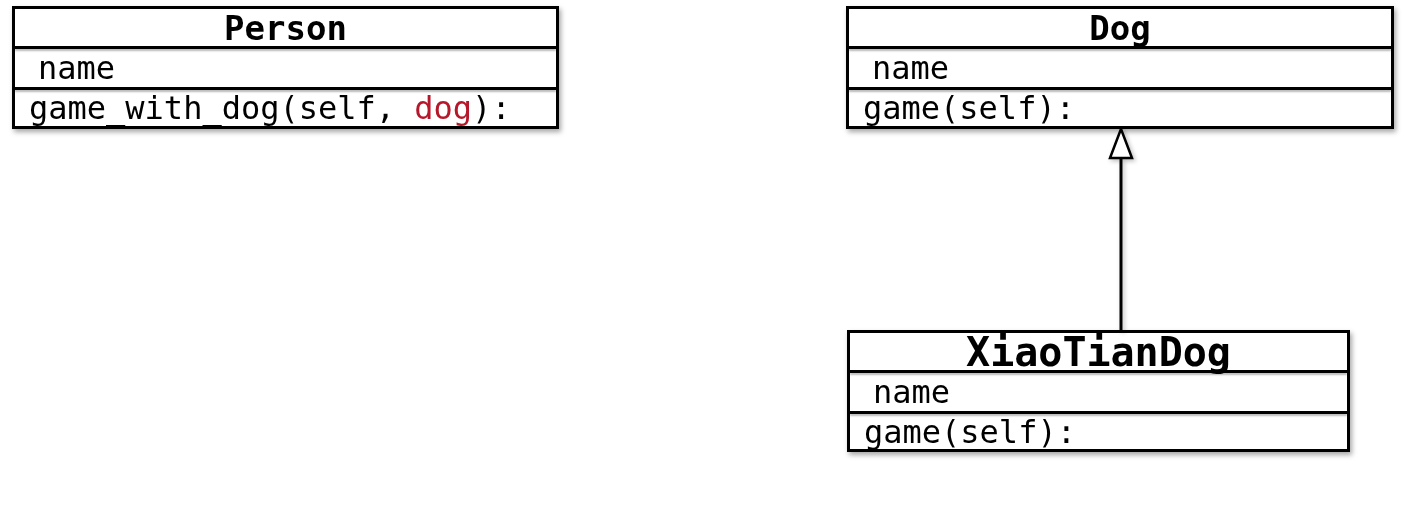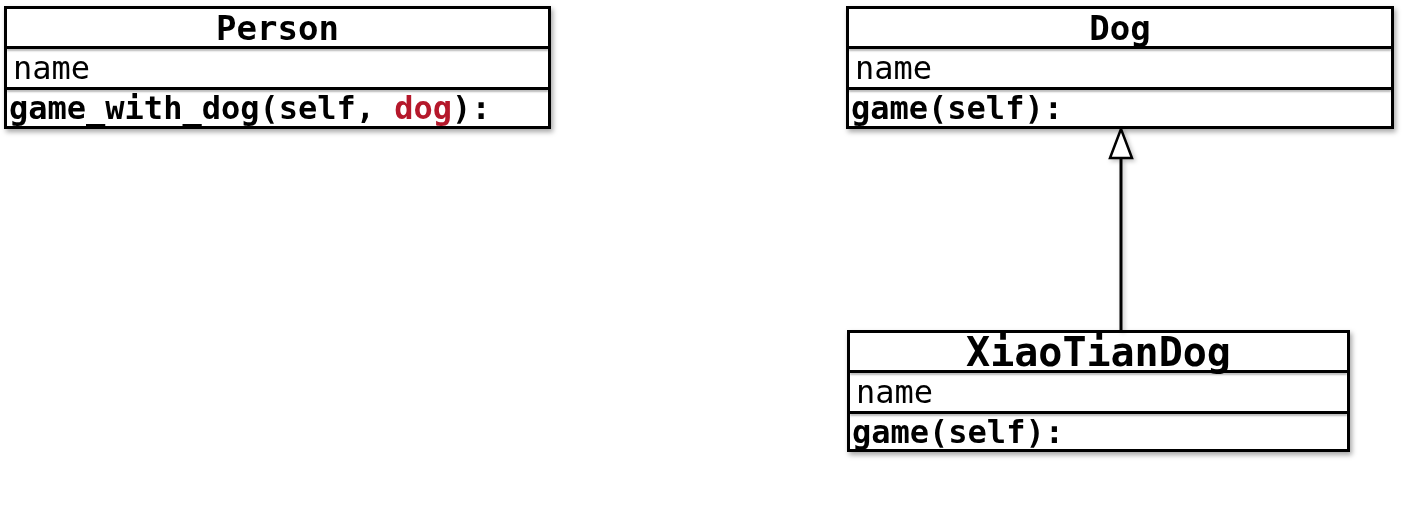--- a/index.html
+++ b/index.html
@@ -44,46 +44,45 @@
     overflow: visible;
   }
   .row.header {
     height: 37px;
     justify-content: center;
     font-weight: bold;
     font-size: 34px;
   }
   .row.attr {
     height: 38px;
-    padding-left: 6px;
+    padding-left: 23px;
   }
   .row.method {
     flex: 1;
-    padding-left: 2px;
-    font-weight: bold;
+    padding-left: 14px;
   }
   #box-xiaotiandog .row.header {
     font-size: 40px;
   }
   .param {
     color: var(--param-red, #b5182b);
   }
   .arrow-svg {
     position: absolute;
     left: 1103px;
     top: 127px;
     filter: drop-shadow(2px 2px 2px rgba(0,0,0,0.25));
   }
 </style>
 </head>
 <body>
 
 <div class="canvas">
 
-  <div class="class-box" id="box-person" style="left:4px; top:6px; width:547px; height:123px;">
+  <div class="class-box" id="box-person" style="left:12px; top:6px; width:547px; height:123px;">
     <div class="row header">
       <span>Person</span>
     </div>
     <div class="divider"></div>
     <div class="row attr">
       <span>name</span>
     </div>
     <div class="divider"></div>
     <div class="row method">
       <span>game_with_dog(self, </span><span class="param">dog</span><span>):</span>

